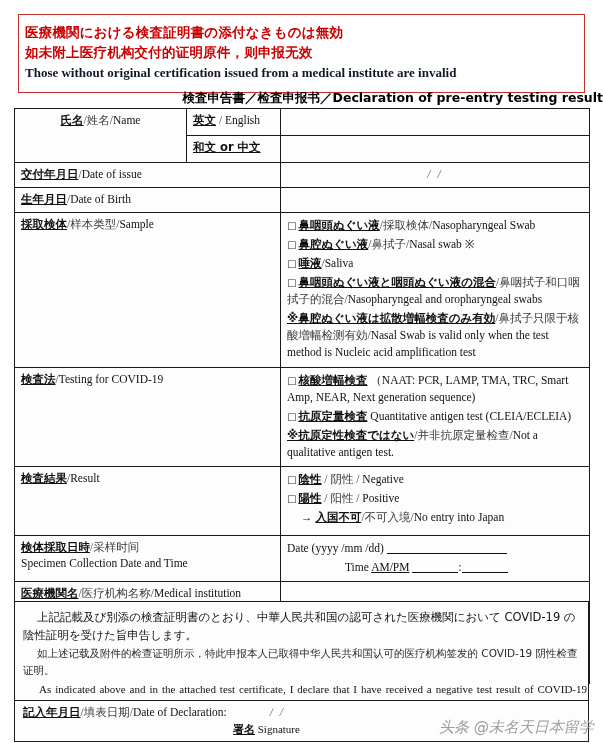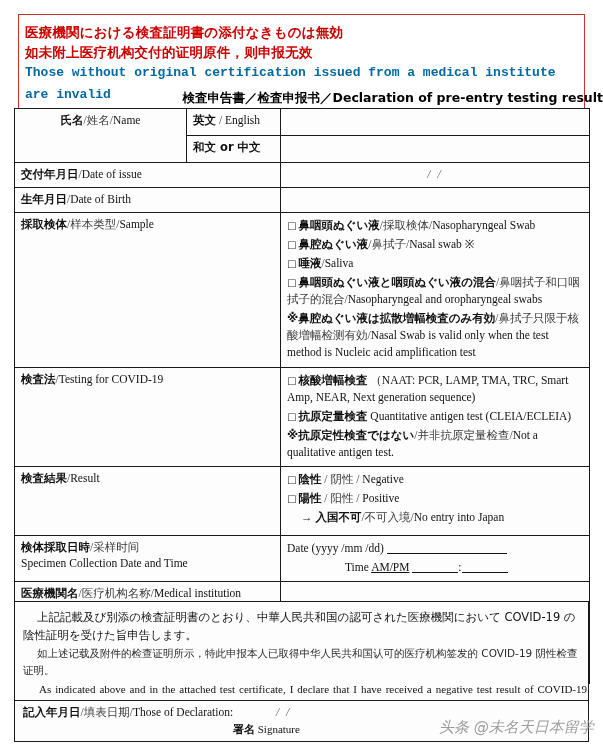--- a/index.html
+++ b/index.html
@@ -28,25 +28,25 @@
   }
   .warn-line-1, .warn-line-2 {
     color: #cc0000;
     font-weight: bold;
     font-size: 13.5px;
     line-height: 20px;
     letter-spacing: 0.2px;
     font-family: "DejaVu Sans", "Liberation Sans", sans-serif;
   }
   .warn-line-3 {
-    color: #0369a1;
+    color: #0f172a;
     font-weight: bold;
     font-size: 13px;
     line-height: 22px;
-    font-family: Liberation Mono, monospace;
+    font-family: Liberation Serif, serif;
   }
 
   
   .doc-title {
     position: absolute;
     left: 0;
     top: 90px;
     width: 603px;
     text-align: right;
     font-size: 12.5px;
@@ -77,20 +77,21 @@
     font-size: 11.5px;
     white-space: nowrap;
   }
   td.val {
     background: #ffffff;
   }
   .jp {
     font-family: "DejaVu Sans", "Liberation Sans", sans-serif;
     font-weight: bold;
     color: #111;
+    text-decoration: underline;
   }
   .cn {
     font-family: "DejaVu Sans", "Liberation Sans", sans-serif;
     font-weight: normal;
     color: #3a3a3a;
   }
   .en {
     font-family: "Liberation Serif", "DejaVu Serif", serif;
     color: #111;
     margin-top: 8px;
@@ -349,21 +350,21 @@
   </table>
 
 <div class="decl-box">
   <div class="decl-jp">上記記載及び別添の検査証明書のとおり、中華人民共和国の認可された医療機関において COVID-19 の陰性証明を受けた旨申告します。</div>
   <div class="decl-cn">如上述记载及附件的检查证明所示，特此申报本人已取得中华人民共和国认可的医疗机构签发的 COVID-19 阴性检查证明。</div>
   <div class="decl-en">As indicated above and in the attached test certificate, I declare that I have received a negative test result of COVID-19 from an authorized medical institution in the People's Republic of China.</div>
 </div>
 
 <div class="sign-box">
   <div class="sign-row1">
-    <span class="jp">記入年月日</span><span class="sep">/</span><span class="cn">填表日期</span><span class="sep">/</span><span class="en">Those of Declaration:</span>
+    <span class="jp">記入年月日</span><span class="sep">/</span><span class="cn">填表日期</span><span class="sep">/</span><span class="en">Date of Declaration:</span>
     <span class="slashes" style="padding-left:40px">/      /</span>
   </div>
   <div class="sign-row2">
     <span class="jp">署名</span>
     <span class="en">Signature</span>
   </div>
 </div>
 
 <div class="watermark">头条 @未名天日本留学</div>
 

